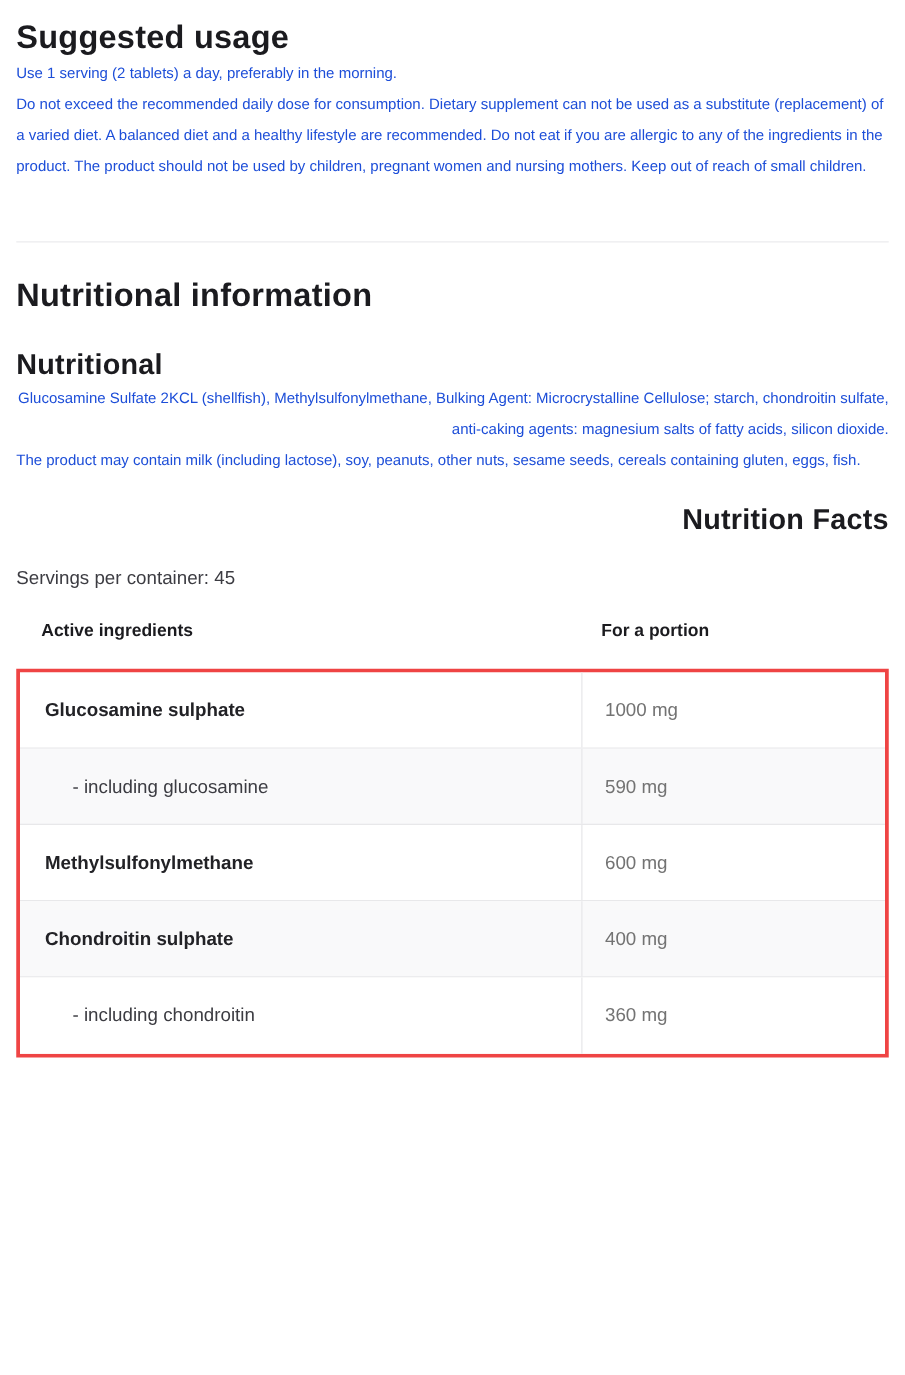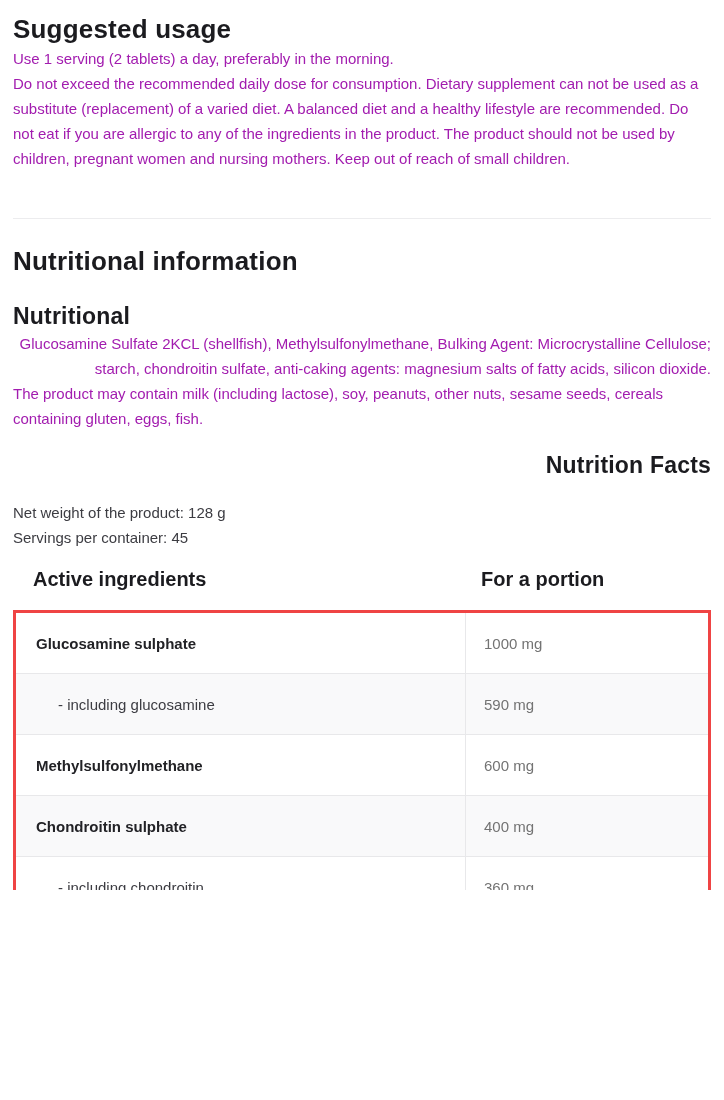--- a/index.html
+++ b/index.html
@@ -22,23 +22,23 @@
   .h-lg {
     margin: 0;
     font-size: 23px;
     line-height: 30px;
     font-weight: 700;
     color: #1b1b1f;
     letter-spacing: 0.2px;
   }
   p.body-text {
     margin: 0;
-    font-size: 15px;
+    font-size: 12px;
     line-height: 25px;
-    color: #a21caf;
+    color: #1d4ed8;
   }
   .mt-28 { margin-top: 28px; }
   .mt-25 { margin-top: 25px; }
   .mt-23 { margin-top: 23px; }
   .mt-22 { margin-top: 22px; }
   .mt-19 { margin-top: 19px; }
   .mt-18 { margin-top: 18px; text-align: right; }
   .mt-17 { margin-top: 17px; }
 
   hr.section-divider {
@@ -53,21 +53,21 @@
   .detail-line {
     font-size: 15px;
     line-height: 25px;
     color: #3c3c42;
   }
 
   
   .t-header {
     display: grid;
     grid-template-columns: 450px 1fr;
-    font-size: 20px;
+    font-size: 14px;
     line-height: 25px;
     font-weight: 700;
     color: #1b1b1f;
   }
   .t-header .t-h-cell { padding-left: 20px; }
   .t-header .t-h-cell.val { padding-left: 18px; }
 
   .t-body {
     margin-top: 18px;
     border: 3px solid #ef4444;
@@ -111,21 +111,20 @@
   <section>
     <h2 class="h-xl mt-25">Nutritional information</h2>
 
     <h3 class="h-lg mt-23">Nutritional</h3>
     <p class="body-text mt-18">Glucosamine Sulfate 2KCL (shellfish), Methylsulfonylmethane, Bulking Agent: Microcrystalline Cellulose; starch, chondroitin sulfate, anti-caking agents: magnesium salts of fatty acids, silicon dioxide.</p>
     <p class="body-text mt-19">The product may contain milk (including lactose), soy, peanuts, other nuts, sesame seeds, cereals containing gluten, eggs, fish.</p>
 
     <h3 class="h-lg facts-title mt-18">Nutrition Facts</h3>
 
     <div class="mt-19">
-      <div class="detail-line">Net weight of the product: 128 g</div>
       <div class="detail-line">Servings per container: 45</div>
     </div>
 
     <div>
       <div class="t-header mt-17">
         <div class="t-h-cell">Active ingredients</div>
         <div class="t-h-cell val">For a portion</div>
       </div>
 
       <div class="t-body">

